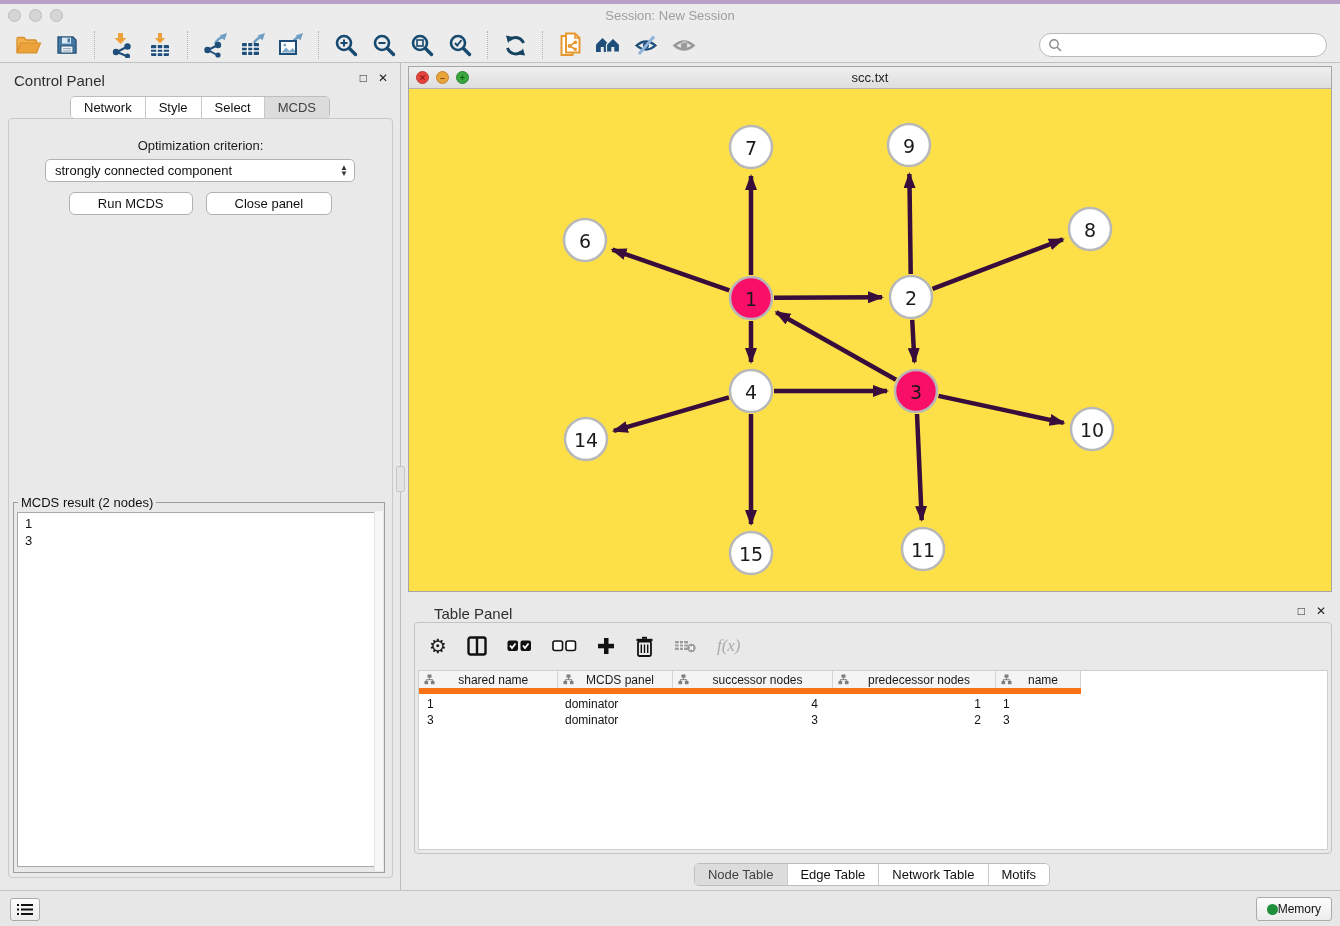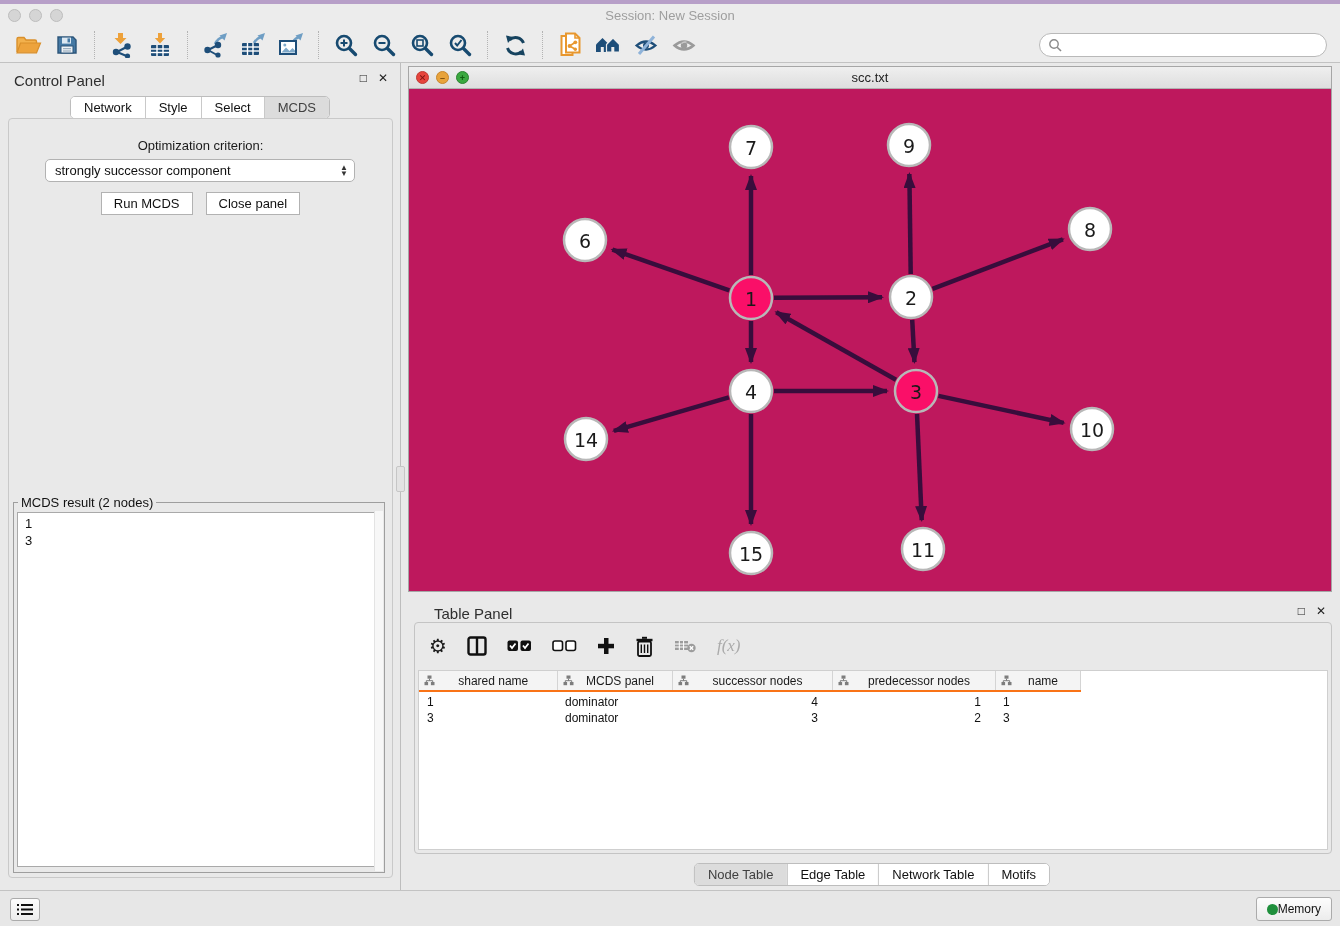--- a/index.html
+++ b/index.html
@@ -35,31 +35,31 @@
 .tab{padding:3px 13px;font-size:13px;color:#111;background:#fff;border-left:1px solid #c9c9c9;white-space:nowrap;}
 .tab:first-child{border-left:none;}
 .tab.selected{background:#dcdcdc;color:#404040;}
 
 .cp-content{position:absolute;left:8px;top:55px;width:385px;height:760px;border:1px solid #c9c9c9;border-radius:4px;background:#e9e9e9;}
 .opt-label{position:absolute;left:0;top:19px;width:100%;text-align:center;font-size:13px;color:#1a1a1a;}
 .combo{position:absolute;left:36px;top:40px;width:310px;height:23px;background:#fff;border:1px solid #b2b2b2;border-radius:5px;display:flex;align-items:center;padding:0 6px 0 9px;font-size:13px;}
 .combo-value{flex:1;}
 .combo-stepper{display:flex;flex-direction:column;align-items:center;line-height:6px;font-size:8px;color:#333;}
 .btn-row{position:absolute;left:0;top:73px;width:100%;display:flex;justify-content:center;gap:13px;}
-.btn{padding:3px 12px;font-size:13px;background:#fff;border:1px solid #b2b2b2;border-radius:0;color:#111;}
+.btn{padding:3px 28px;font-size:13px;background:#fff;border:1px solid #b2b2b2;border-radius:6px;color:#111;}
 
 .mcds-fieldset{position:absolute;left:4px;top:376px;width:372px;height:378px;border:1px solid #9e9e9e;background:transparent;}
 .mcds-fieldset legend{font-size:13px;color:#111;margin-left:4px;padding:0 3px;}
 .result-area{position:absolute;left:3px;right:3px;top:2px;bottom:5px;background:#fff;border:1px solid #a9a9a9;font-size:13px;line-height:17px;padding:2px 7px;overflow:hidden;}
 .result-scroll{position:absolute;right:1px;top:1px;bottom:1px;width:9px;background:#f7f7f7;border-left:1px solid #e3e3e3;}
 
 .v-handle{position:absolute;left:396px;top:403px;width:9px;height:26px;background:#e3e3e3;border:1px solid #c6c6c6;border-radius:2px;}
 
 
-.network-window{position:absolute;left:408px;top:3px;width:924px;height:526px;background:#be185d;border:1px solid #a6a6a6;}
+.network-window{position:absolute;left:408px;top:3px;width:924px;height:526px;background:#fde047;border:1px solid #a6a6a6;}
 .nw-titlebar{height:22px;background:linear-gradient(#efefef,#dedede);border-bottom:1px solid #b2b2b2;position:relative;display:flex;align-items:center;justify-content:center;}
 .nw-title{font-size:13px;color:#222;}
 .nw-lights{position:absolute;left:7px;top:4px;display:flex;gap:7px;}
 .nwl{width:13px;height:13px;border-radius:50%;font-size:9px;font-weight:700;display:flex;align-items:center;justify-content:center;}
 .nwl.red{background:#e6443c;border:1px solid #c03a33;color:rgba(90,0,0,.75);}
 .nwl.red::after{content:"✕";}
 .nwl.yellow{background:#e8a33b;border:1px solid #c8862c;color:rgba(95,55,0,.8);}
 .nwl.yellow::after{content:"–";}
 .nwl.green{background:#3aa83f;border:1px solid #2b8330;color:rgba(0,70,0,.75);}
 .nwl.green::after{content:"+";}
@@ -67,21 +67,21 @@
 
 
 .table-panel{position:absolute;left:408px;top:533px;width:928px;height:294px;}
 .tp-box{position:absolute;left:6px;top:26px;right:4px;height:232px;border:1px solid #c4c4c4;border-radius:4px;background:#e9e9e9;overflow:hidden;}
 .tp-toolbar{height:46px;display:flex;align-items:center;padding-left:14px;gap:20px;}
 .tp-icon{display:flex;align-items:center;justify-content:center;}
 .gear-glyph{font-family:"DejaVu Sans",sans-serif;font-size:20px;color:#1a1a1a;line-height:1;}
 .fx-glyph{font-family:"Liberation Serif","DejaVu Serif",serif;font-style:italic;font-size:17px;color:#ababab;}
 .tp-table-wrap{position:absolute;left:3px;right:3px;top:47px;bottom:3px;background:#fff;border:1px solid #cfcfcf;overflow:hidden;}
 table.node-table{border-collapse:collapse;font-size:12px;table-layout:fixed;}
-.node-table th{background:#f4f4f4;border-right:1px solid #d4d4d4;border-bottom:2px solid #f97316;font-weight:400;height:20px;padding:0 5px;white-space:nowrap;color:#1a1a1a;margin-top:24px;}
+.node-table th{background:#f4f4f4;border-right:1px solid #d4d4d4;border-bottom:6px solid #f97316;font-weight:400;height:20px;padding:0 5px;white-space:nowrap;color:#1a1a1a;margin-top:24px;}
 .th-inner{display:flex;align-items:center;}
 .th-inner .th-label{flex:1;text-align:center;}
 .node-table td{height:17px;padding:0 8px;color:#111;white-space:nowrap;overflow:hidden;}
 .node-table td.num{text-align:right;padding-right:14px;}
 .node-table tbody tr:first-child td{padding-top:3px;}
 .tp-tabs{position:absolute;left:50%;bottom:4px;transform:translateX(-50%);}
 
 
 .statusbar{position:absolute;left:0;top:890px;width:100%;height:36px;background:#e7e7e7;border-top:1px solid #c3c3c3;}
 .list-btn{position:absolute;left:10px;top:7px;width:30px;height:23px;background:linear-gradient(#fdfdfd,#ececec);border:1px solid #ababab;border-radius:3px;display:flex;align-items:center;justify-content:center;}
@@ -274,21 +274,21 @@
     </span>
     <div class="seg-tabs cp-tabs" id="cp-tabs">
         <span class="tab">Network</span>
         <span class="tab">Style</span>
         <span class="tab">Select</span>
         <span class="tab selected">MCDS</span>
       </div>
     <div class="cp-content">
       <div class="opt-label">Optimization criterion:</div>
       <div class="combo">
-        <span class="combo-value">strongly successor component</span>
+        <span class="combo-value">strongly connected component</span>
         <span class="combo-stepper">
             <span>▲</span>
             <span>▼</span>
           </span>
       </div>
       <div class="btn-row">
         <button class="btn">Run MCDS</button>
         <button class="btn">Close panel</button>
       </div>
       <fieldset class="mcds-fieldset">

